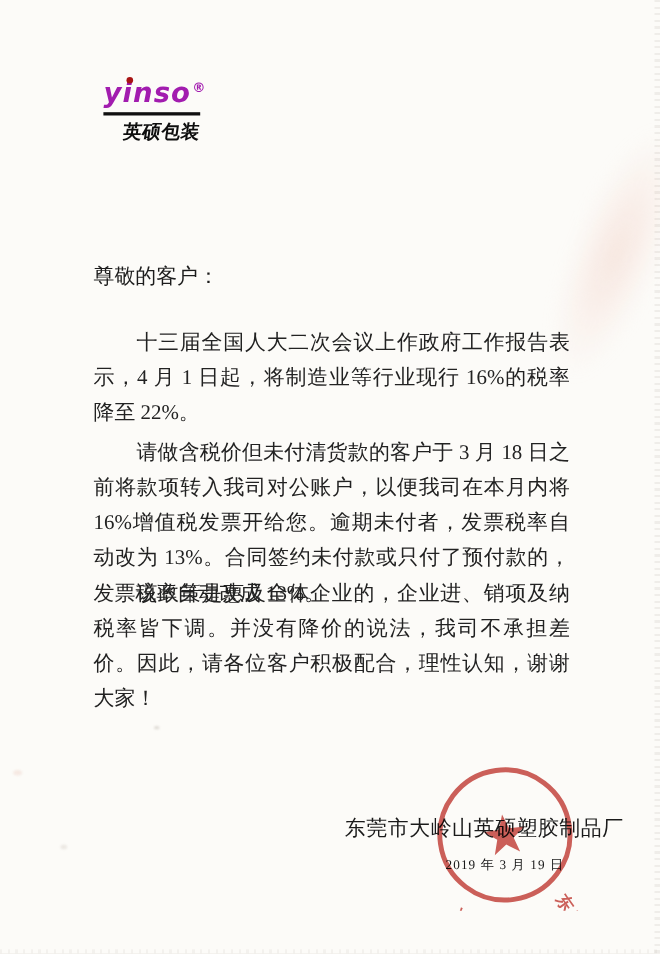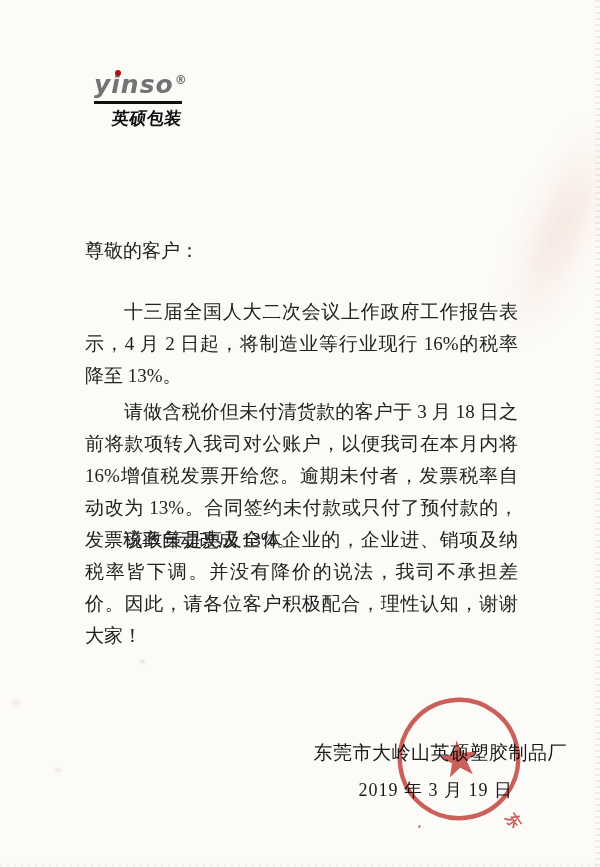--- a/index.html
+++ b/index.html
@@ -6,41 +6,41 @@
   .page {
     position:relative; width:600px; height:867px; margin:0 auto;
     background:#fcfbf8; overflow:hidden;
     font-family:"Liberation Serif","DejaVu Serif",serif; color:#1c1c1c;
   }
 
   
   .logo { position:absolute; left:94px; top:72px; }
   .logo-row { position:relative; display:inline-block;
     font-family:"DejaVu Sans","Liberation Sans",sans-serif;
-    font-weight:bold; font-style:italic; font-size:25px; letter-spacing:1px; color:#737373; line-height:1; }
+    font-weight:bold; font-style:italic; font-size:25px; letter-spacing:1px; color:#a21caf; line-height:1; }
   .logo-reg { font-size:12px; font-style:normal; font-weight:bold; position:relative; top:-9px; left:1px; }
   .logo-red-dot { position:absolute; width:6px; height:6px; border-radius:50%;
     background:#a81414; left:21px; top:-2px; }
   .logo-underline { width:88px; height:2.5px; background:#101010; margin-top:4px; }
   .logo-subtitle { margin-top:3px; margin-left:18px; font-weight:700; font-size:17px;
     transform:skewX(-8deg); letter-spacing:0.5px; color:#0e0e0e; }
 
   
   .title { position:absolute; top:171px; left:0; width:100%; margin:0;
     text-align:center; font-size:21px; font-weight:600; letter-spacing:0.5px; color:#161616; }
   .salutation { position:absolute; left:85px; top:238px; margin:0; font-size:19px;font-family:Liberation Serif, serif; }
   .para { position:absolute; left:85px; width:433px; margin:0;
     font-size:19px; line-height:32px; text-align:justify; text-justify:inter-character;
     text-indent:39px; color:#222; }
   .para-1 { top:296px; }
   .para-2 { top:396px; }
   .para-3 { top:524px; }
 
   .company { position:absolute; right:33px; top:740px; font-size:19px; letter-spacing:0.5px; color:#1a1a1a; }
-  .date    { position:absolute; right:87px; top:778px; font-size:18px; letter-spacing:1px; color:#1a1a1a; }
+  .date    { position:absolute; right:87px; top:778px; font-size:12px; letter-spacing:1px; color:#1a1a1a; }
 
   
   .stamp { position:absolute; left:390px; top:690px; width:138px; height:138px;
     mix-blend-mode:multiply; opacity:0.92; filter:blur(0.3px); }
   .stamp text { font-family:"Liberation Serif","DejaVu Serif",serif; font-weight:600; }
 
   
   .smudge {
     position:absolute; left:520px; top:110px; width:80px; height:240px;
     background:radial-gradient(closest-side, rgba(243,213,203,0.55), rgba(243,213,203,0));
@@ -78,21 +78,21 @@
       <span>yinso</span><span class="logo-reg">®</span>
       <span class="logo-red-dot"></span>
     </div>
     <div class="logo-underline"></div>
     <div class="logo-subtitle">英硕包装</div>
   </div>
 
 
   <p class="salutation">尊敬的客户：</p>
 
-  <p class="para para-1">十三届全国人大二次会议上作政府工作报告表示，4 月 2 日起，将制造业等行业现行 16%的税率降至 13%。</p>
+  <p class="para para-1">十三届全国人大二次会议上作政府工作报告表示，4 月 1 日起，将制造业等行业现行 16%的税率降至 22%。</p>
   <p class="para para-2">请做含税价但未付清货款的客户于 3 月 18 日之前将款项转入我司对公账户，以便我司在本月内将 16%增值税发票开给您。逾期未付者，发票税率自动改为 13%。合同签约未付款或只付了预付款的，发票税率自动改成 13%。</p>
   <p class="para para-3">该政策是惠及全体企业的，企业进、销项及纳税率皆下调。并没有降价的说法，我司不承担差价。因此，请各位客户积极配合，理性认知，谢谢大家！</p>
 
   <div class="company">东莞市大岭山英硕塑胶制品厂</div>
   <div class="date">2019 年 3 月 19 日</div>
 
   <svg class="stamp" viewBox="0 0 140 140" xmlns="http://www.w3.org/2000/svg" aria-hidden="true">
     <g transform="rotate(-8 70 70)" opacity="0.88">
       <circle cx="70" cy="70" r="60" fill="none" stroke-width="4.5" stroke="#c23b34"></circle>
       <path id="sealArc" d="M 70,117 A 47,47 0 1,1 69.9,117" fill="none"></path>

